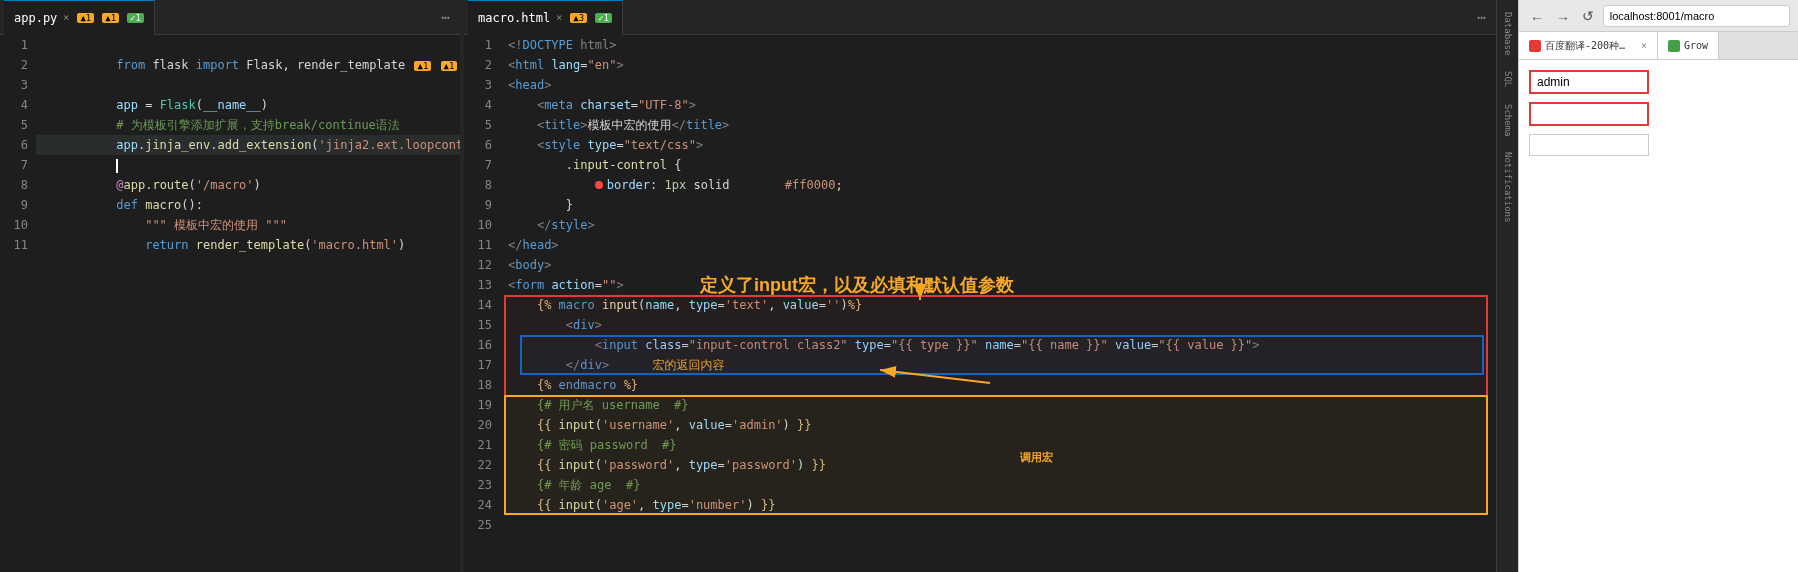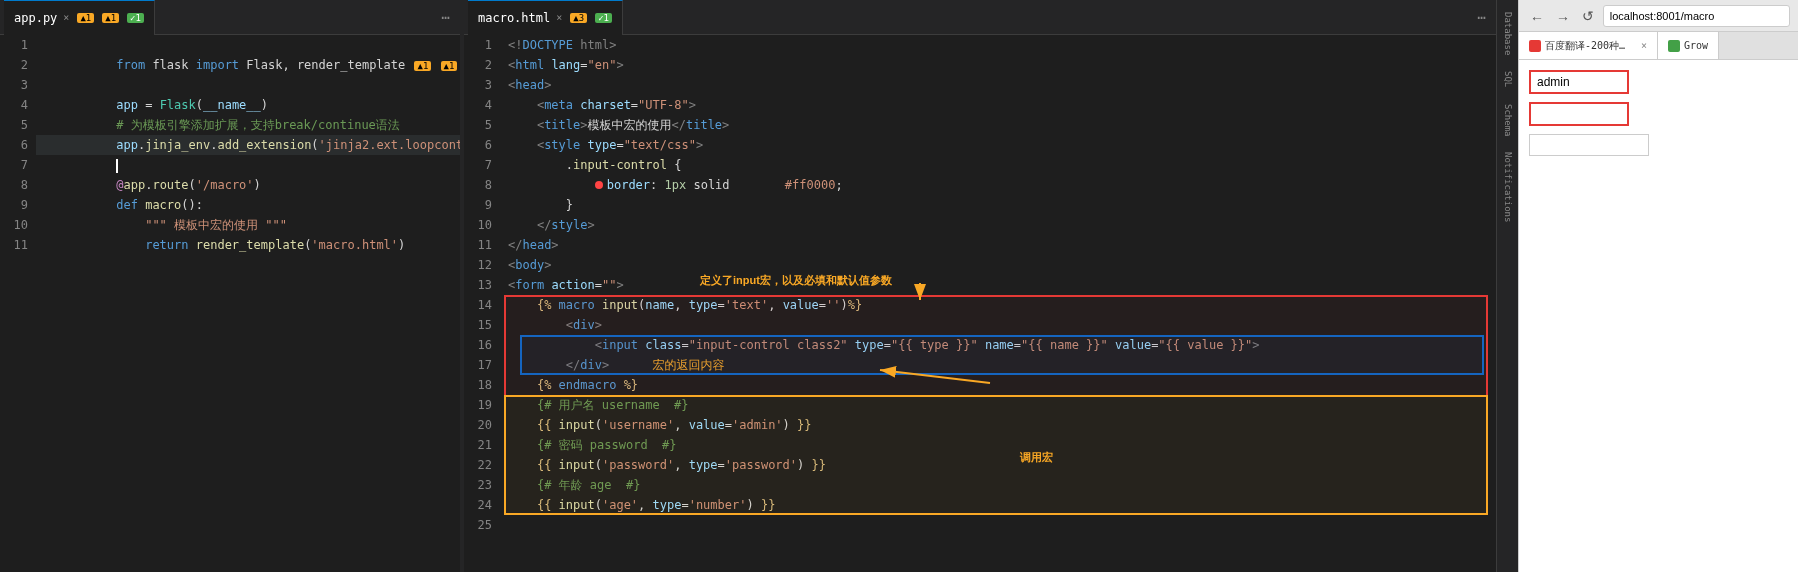--- a/index.html
+++ b/index.html
@@ -47,21 +47,21 @@
     
     .browser-panel { width: 280px; background: #f5f5f5; display: flex; flex-direction: column; border-left: 1px solid #ccc; }
     .browser-toolbar { background: #e8e8e8; border-bottom: 1px solid #ccc; padding: 4px 8px; display: flex; align-items: center; gap: 6px; height: 32px; }
     .browser-nav-btn { background: none; border: none; color: #555; cursor: pointer; font-size: 14px; padding: 0 3px; }
     .browser-url-bar { flex: 1; height: 22px; border: 1px solid #ccc; border-radius: 3px; padding: 0 6px; font-size: 11px; background: #fff; }
     .browser-tabs { display: flex; background: #e0e0e0; border-bottom: 1px solid #ccc; height: 28px; }
     .browser-tab { display: flex; align-items: center; padding: 0 10px; background: #fff; border-right: 1px solid #ccc; font-size: 11px; color: #333; cursor: pointer; gap: 4px; max-width: 140px; overflow: hidden; }
     .browser-tab-icon { width: 12px; height: 12px; background: #e53935; border-radius: 2px; flex-shrink: 0; }
     .browser-tab-icon2 { width: 12px; height: 12px; background: #43a047; border-radius: 2px; flex-shrink: 0; }
     .browser-content { padding: 10px; flex: 1; background: #fff; }
-    .browser-input { width: 100px; border: 2px solid #e53935; padding: 3px 6px; font-size: 12px; margin-bottom: 8px; display: block; }
+    .browser-input { width: 120px; border: 2px solid #e53935; padding: 3px 6px; font-size: 12px; margin-bottom: 8px; display: block; }
     .browser-input.empty { background: #fff; }
     .browser-section-title { color: #f9a825; font-size: 13px; font-family: sans-serif; margin: 10px 0 6px; font-weight: bold; }
     .browser-import-input { width: 120px; border: 1px solid #ccc; padding: 3px 6px; font-size: 12px; display: block; }
 
     
     .warn-badge { background: #f9a825; color: #000; font-size: 9px; padding: 0 3px; border-radius: 2px; margin-left: 2px; }
     .ok-badge { background: #4caf50; color: #fff; font-size: 9px; padding: 0 3px; border-radius: 2px; margin-left: 2px; }
 
     
     ::-webkit-scrollbar { width: 6px; height: 6px; }
@@ -206,21 +206,21 @@
         <div class="code-line">&nbsp;&nbsp;&nbsp;&nbsp;&nbsp;&nbsp;&nbsp;&nbsp;<span style="color:#808080;">&lt;/</span><span class="tag">div</span><span style="color:#808080;">&gt;</span>&nbsp;&nbsp;&nbsp;&nbsp;&nbsp;&nbsp;<span style="color:#f9a825;font-family:sans-serif;">宏的返回内容</span></div>
         <div class="code-line">&nbsp;&nbsp;&nbsp;&nbsp;<span class="jinja">{%</span> <span class="kw">endmacro</span> <span class="jinja">%}</span></div>
         <div class="code-line">&nbsp;&nbsp;&nbsp;&nbsp;<span class="cmt">{# 用户名 username  #}</span></div>
         <div class="code-line">&nbsp;&nbsp;&nbsp;&nbsp;<span class="jinja">{{</span> <span class="fn">input</span>(<span class="val">'username'</span>, <span class="dec">value</span>=<span class="val">'admin'</span>) <span class="jinja">}}</span></div>
         <div class="code-line">&nbsp;&nbsp;&nbsp;&nbsp;<span class="cmt">{# 密码 password  #}</span></div>
         <div class="code-line">&nbsp;&nbsp;&nbsp;&nbsp;<span class="jinja">{{</span> <span class="fn">input</span>(<span class="val">'password'</span>, <span class="dec">type</span>=<span class="val">'password'</span>) <span class="jinja">}}</span></div>
         <div class="code-line">&nbsp;&nbsp;&nbsp;&nbsp;<span class="cmt">{# 年龄 age  #}</span></div>
         <div class="code-line">&nbsp;&nbsp;&nbsp;&nbsp;<span class="jinja">{{</span> <span class="fn">input</span>(<span class="val">'age'</span>, <span class="dec">type</span>=<span class="val">'number'</span>) <span class="jinja">}}</span></div>
         <div class="code-line">&nbsp;</div>
 
-        <div style="position: absolute; top: 238px; left: 200px; color: #f9a825; font-size: 11px; font-family: sans-serif; font-weight: bold; white-space: nowrap; z-index: 10;">定义了input宏，以及必填和默认值参数</div>
+        <div style="position: absolute; top: 238px; left: 200px; color: #f9a825; font-size: 18px; font-family: sans-serif; font-weight: bold; white-space: nowrap; z-index: 10;">定义了input宏，以及必填和默认值参数</div>
 
         <svg class="arrow-overlay" style="position: absolute; top: 0; left: 0; width: 100%; height: 570px; pointer-events: none; z-index: 9;">
 
           <defs>
             <marker id="arrowhead-orange" markerWidth="8" markerHeight="6" refX="8" refY="3" orient="auto">
               <polygon points="0 0, 8 3, 0 6" fill="#f9a825"></polygon>
             </marker>
           </defs>
 
           <line x1="420" y1="248" x2="420" y2="265" stroke="#f9a825" stroke-width="2" marker-end="url(#arrowhead-orange)"></line>

